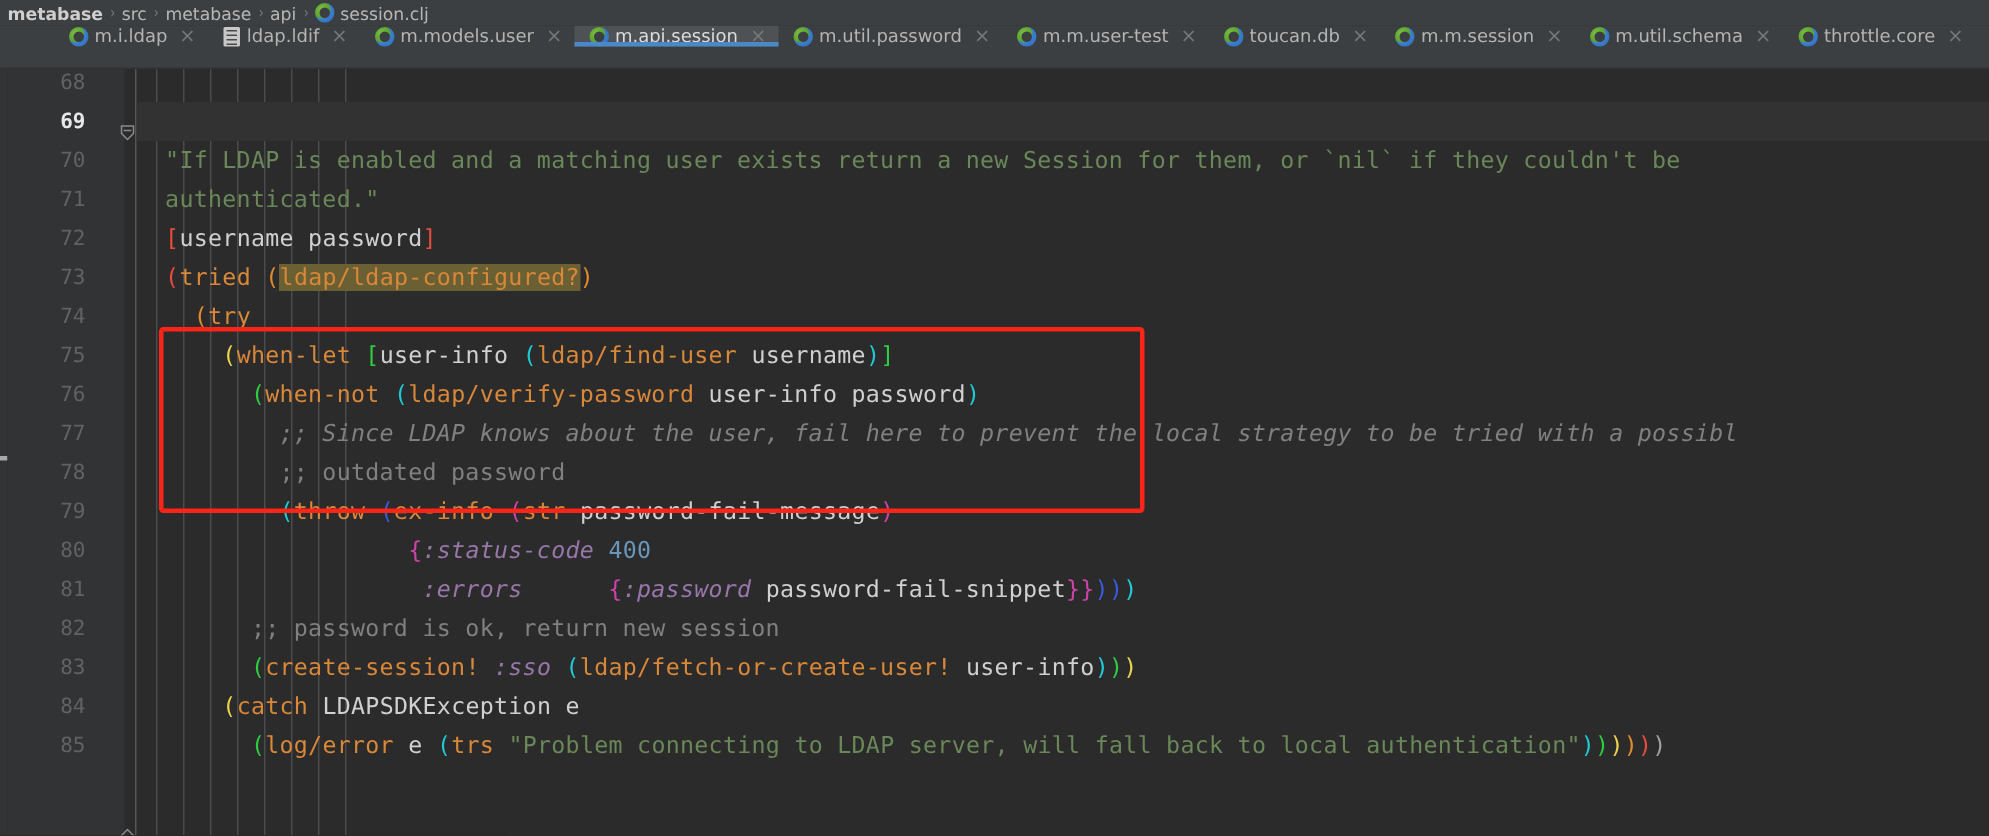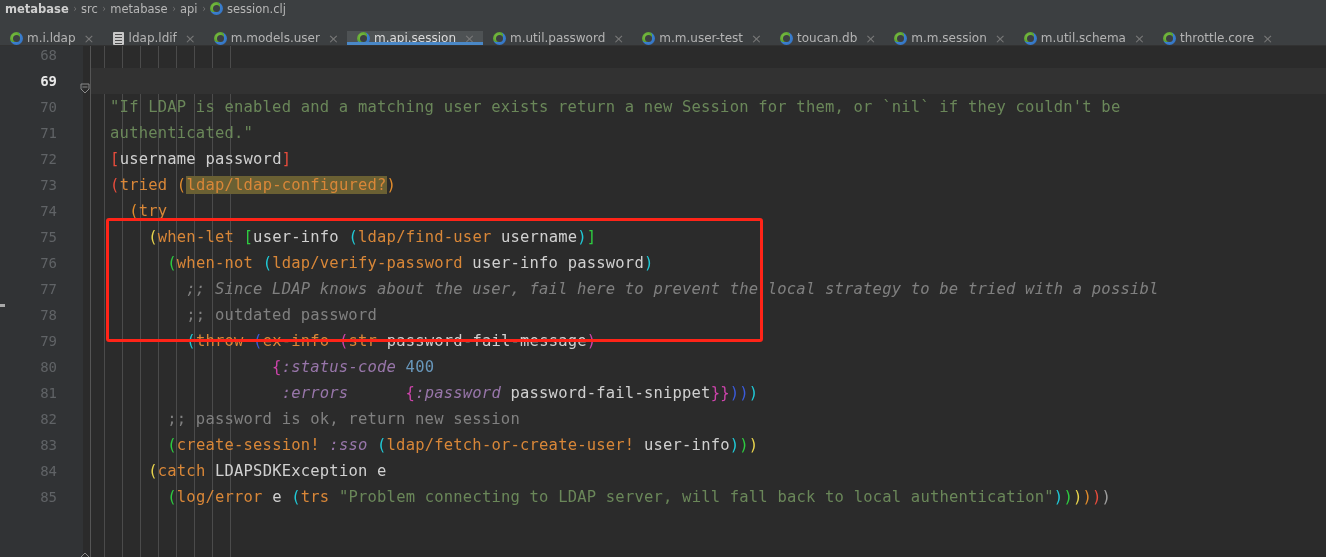--- a/index.html
+++ b/index.html
@@ -72,23 +72,24 @@
     height: 1px;
     background: #4a4a4a;
     box-shadow: 0 3px 0 #4a4a4a, 0 6px 0 #4a4a4a, 0 9px 0 0 #4a4a4a;
   }
 
   
   #tab-bar {
     height: 29px;
     background: #3c3f41;
     display: flex;
-    align-items: flex-end;
+    align-items: flex-start;
     border-bottom: 1px solid #323232;
     overflow: hidden;
+    padding-left: 36px;
   }
   .tab {
     display: flex;
     align-items: center;
     padding: 0 9px 0 10px;
     font-family: "DejaVu Sans", sans-serif;
     font-size: 12px;
     color: #b4b4b4;
     white-space: nowrap;
     position: relative;

